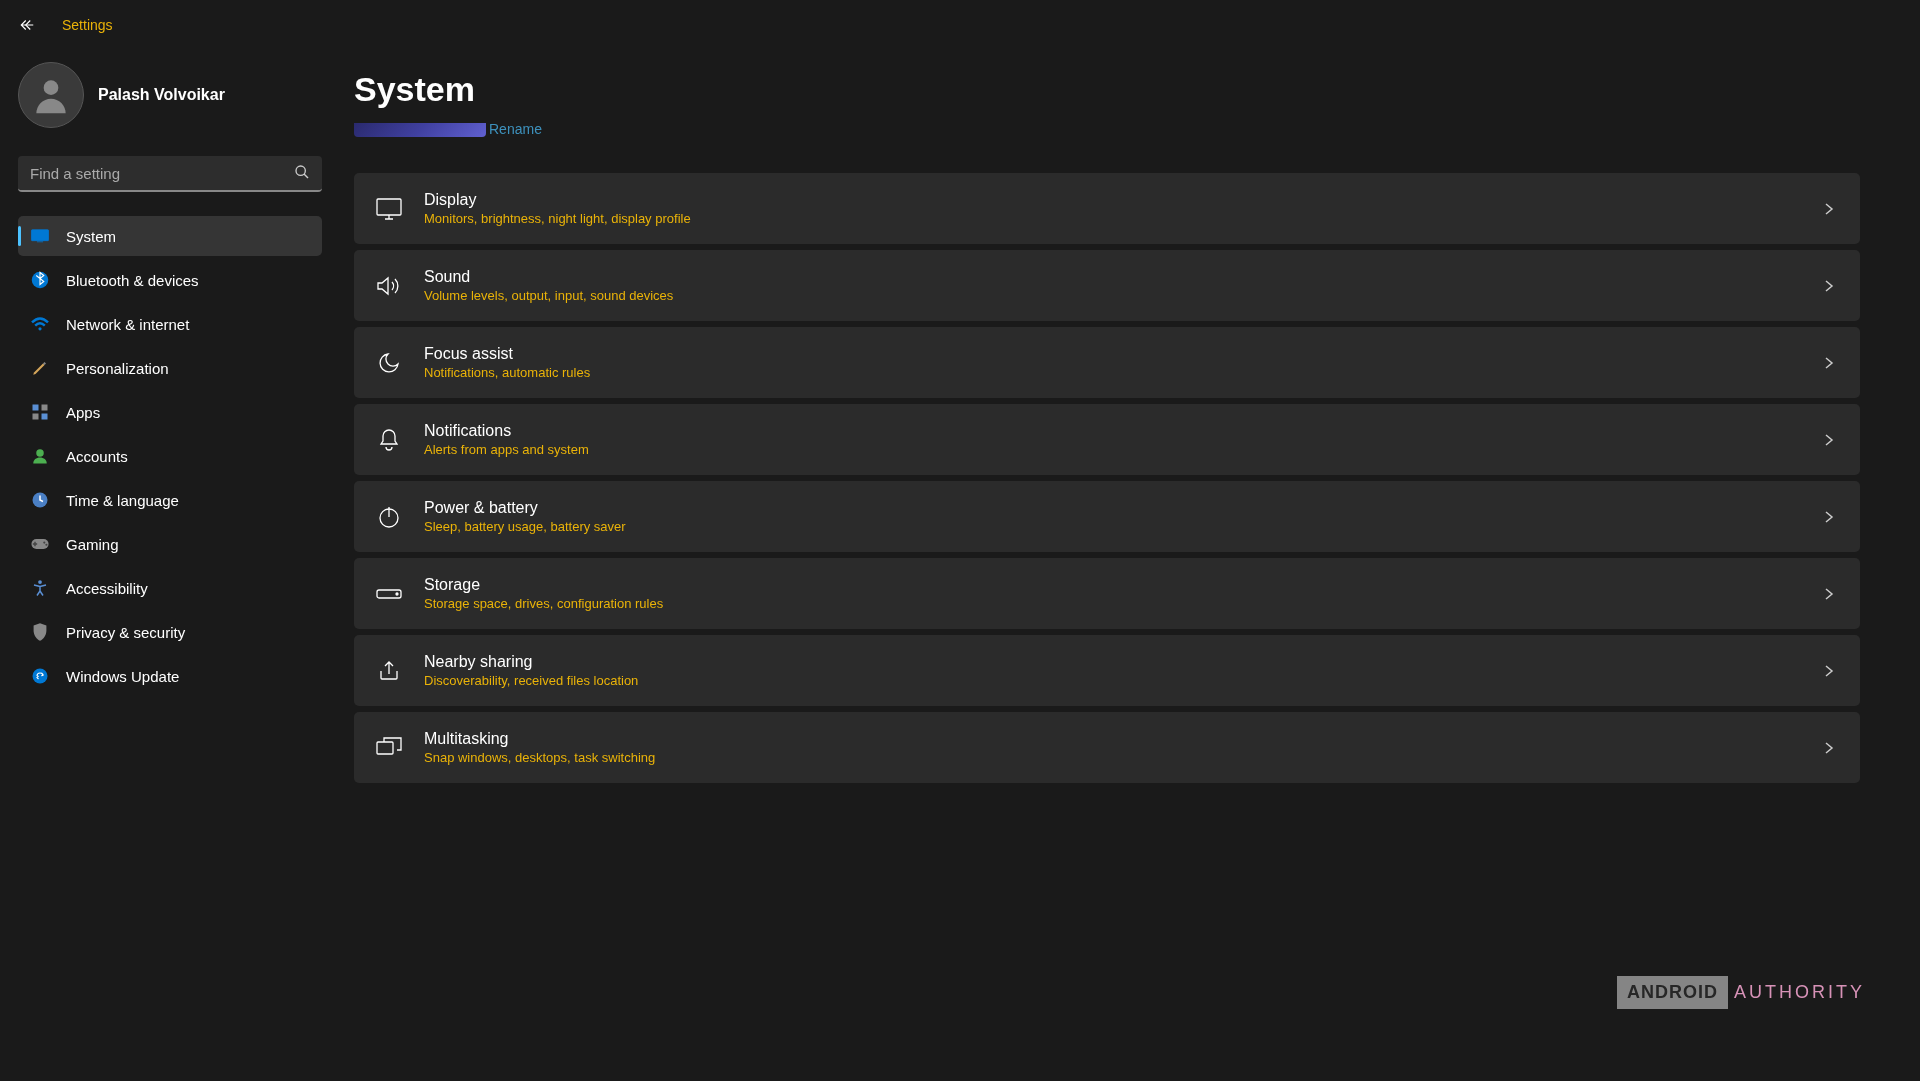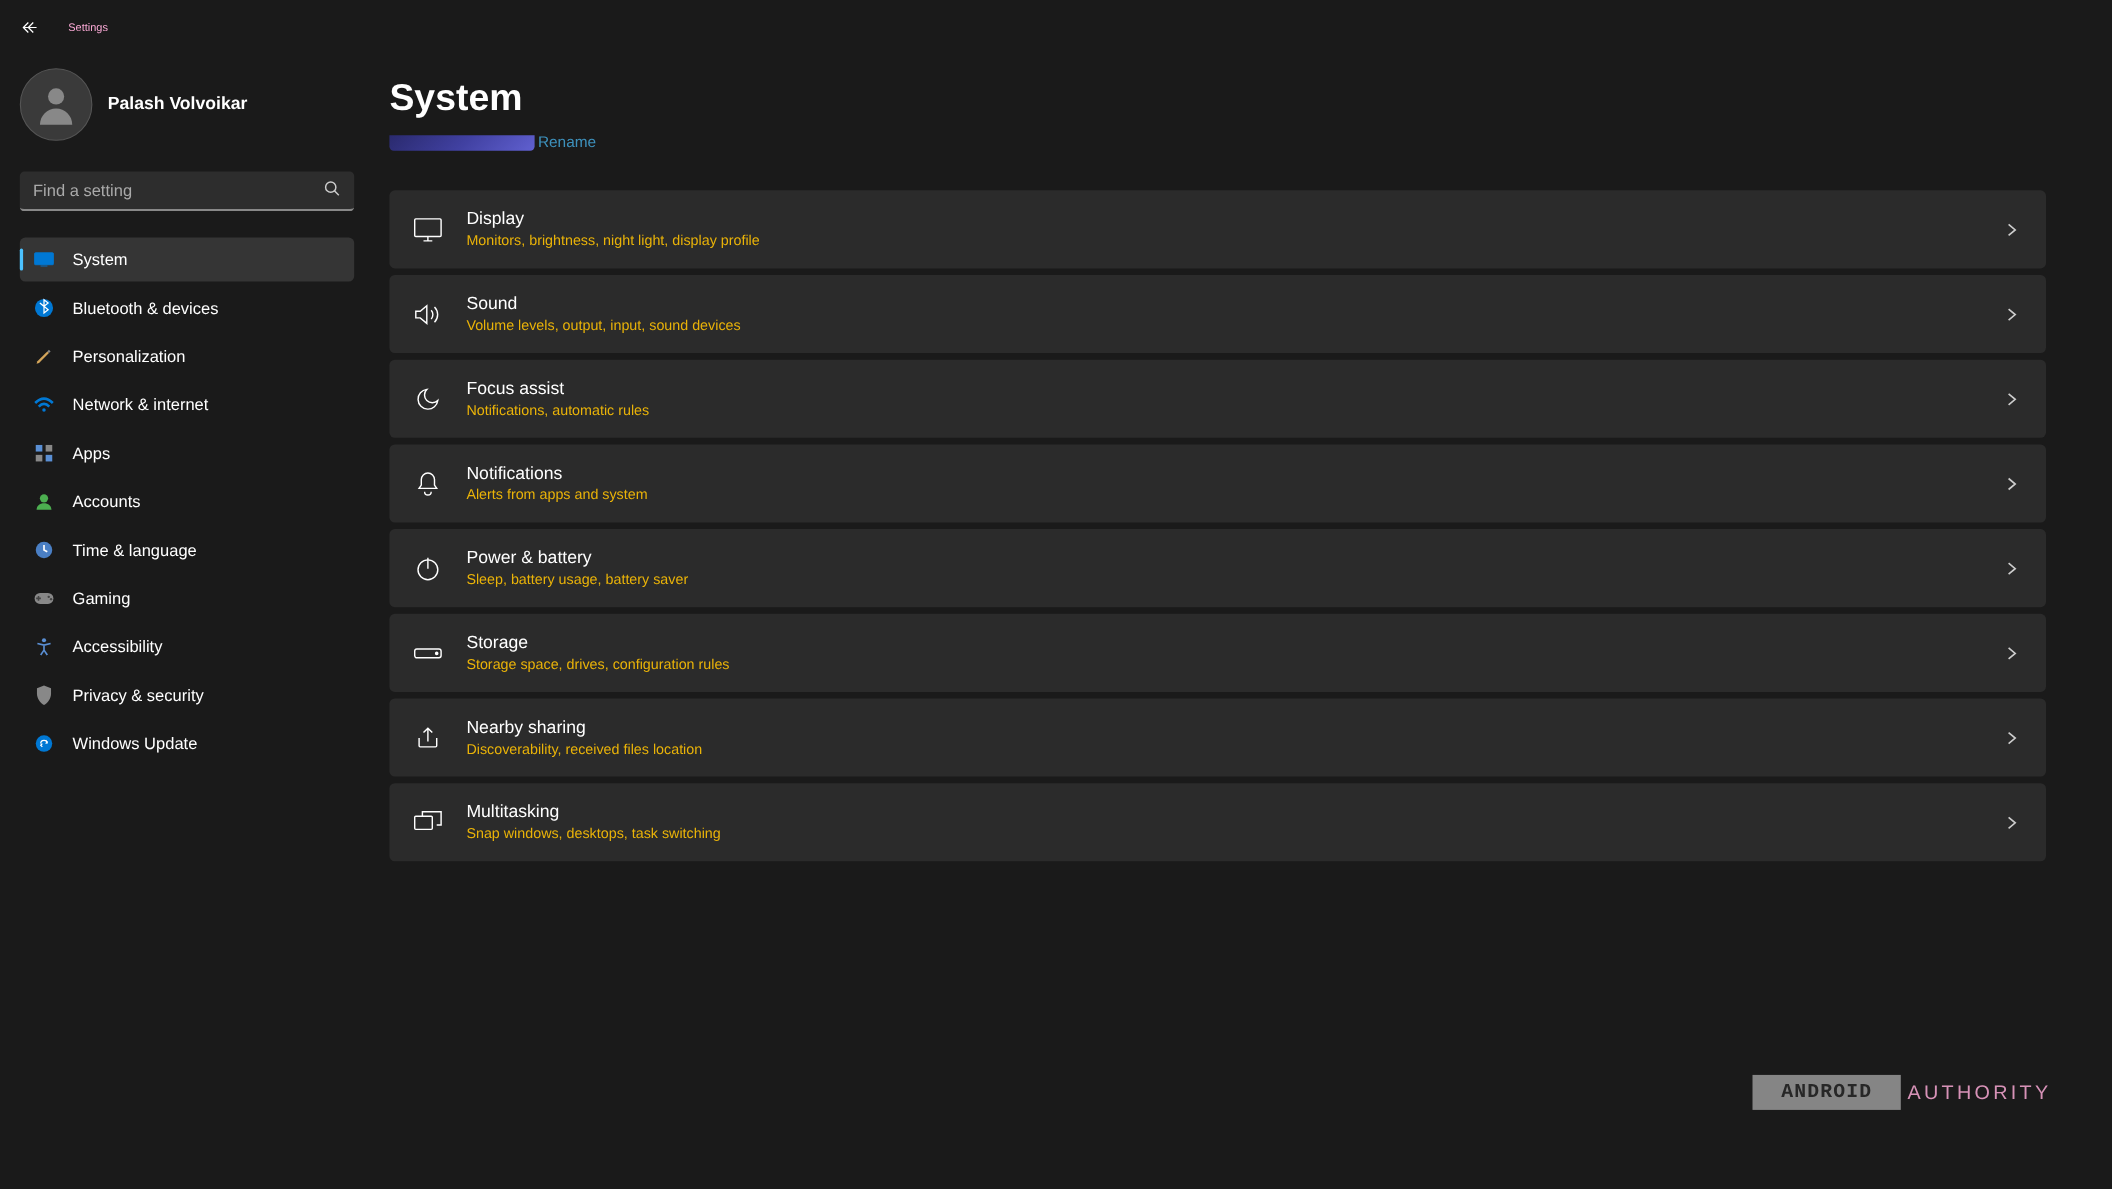--- a/index.html
+++ b/index.html
@@ -24,23 +24,23 @@
     }
     .back-btn {
       width: 20px;
       height: 20px;
       display: flex;
       align-items: center;
       justify-content: center;
       cursor: pointer;
     }
     .titlebar-text {
-      font-size: 10px;
+      font-size: 14px;
       font-weight: 400;
-      color: #f9a8d4;
+      color: #eab308;
     }
     .container {
       display: flex;
       height: calc(100% - 50px);
     }
     .sidebar {
       width: 340px;
       padding: 12px 18px;
       flex-shrink: 0;
     }
@@ -198,25 +198,24 @@
       position: fixed;
       bottom: 72px;
       right: 55px;
       display: flex;
       align-items: center;
       opacity: 0.85;
     }
     .watermark-box {
       background: #999;
       color: #2b2b2b;
-      padding: 6px 26px;
+      padding: 6px 10px;
       font-weight: 800;
       font-size: 18px;
       letter-spacing: 1px;
-      font-family: Liberation Mono, monospace;
     }
     .watermark-text {
       color: #f9a8d4;
       font-size: 18px;
       font-weight: 400;
       letter-spacing: 3px;
       margin-left: 6px;
     }
   </style>
 </head>
@@ -269,36 +268,36 @@
     <span class="nav-icon">
             <svg width="18" height="18" viewBox="0 0 24 24">
               <circle cx="12" cy="12" r="11" fill="#0078d4"></circle>
               <path d="M12 6v12l5-4-5-4 5-4-5-4v8l-5-4" fill="none" stroke="#fff" stroke-width="1.5"></path>
             </svg>
           </span>
     <span>Bluetooth &amp; devices</span>
   </li>
         <li class="nav-item">
     <span class="nav-icon">
-            <svg width="18" height="18" viewBox="0 0 24 24">
-              <path d="M3 21l3-1 12-12-2-2L4 18l-1 3z" fill="#d4a55a"></path>
-              <path d="M16 6l2 2 2-2-2-2-2 2z" fill="#888"></path>
-            </svg>
-          </span>
-    <span>Personalization</span>
-  </li>
-        <li class="nav-item">
-    <span class="nav-icon">
             <svg width="20" height="16" viewBox="0 0 24 20">
               <path d="M2 8 Q12 -2 22 8" fill="none" stroke="#0078d4" stroke-width="3"></path>
               <path d="M6 12 Q12 6 18 12" fill="none" stroke="#0078d4" stroke-width="3"></path>
               <circle cx="12" cy="16" r="2" fill="#0078d4"></circle>
             </svg>
           </span>
     <span>Network &amp; internet</span>
+  </li>
+        <li class="nav-item">
+    <span class="nav-icon">
+            <svg width="18" height="18" viewBox="0 0 24 24">
+              <path d="M3 21l3-1 12-12-2-2L4 18l-1 3z" fill="#d4a55a"></path>
+              <path d="M16 6l2 2 2-2-2-2-2 2z" fill="#888"></path>
+            </svg>
+          </span>
+    <span>Personalization</span>
   </li>
         <li class="nav-item">
     <span class="nav-icon">
             <svg width="18" height="18" viewBox="0 0 24 24">
               <rect x="2" y="2" width="8" height="8" fill="#5a8fd4"></rect>
               <rect x="14" y="2" width="8" height="8" fill="#888"></rect>
               <rect x="2" y="14" width="8" height="8" fill="#888"></rect>
               <rect x="14" y="14" width="8" height="8" fill="#5a8fd4"></rect>
             </svg>
           </span>

